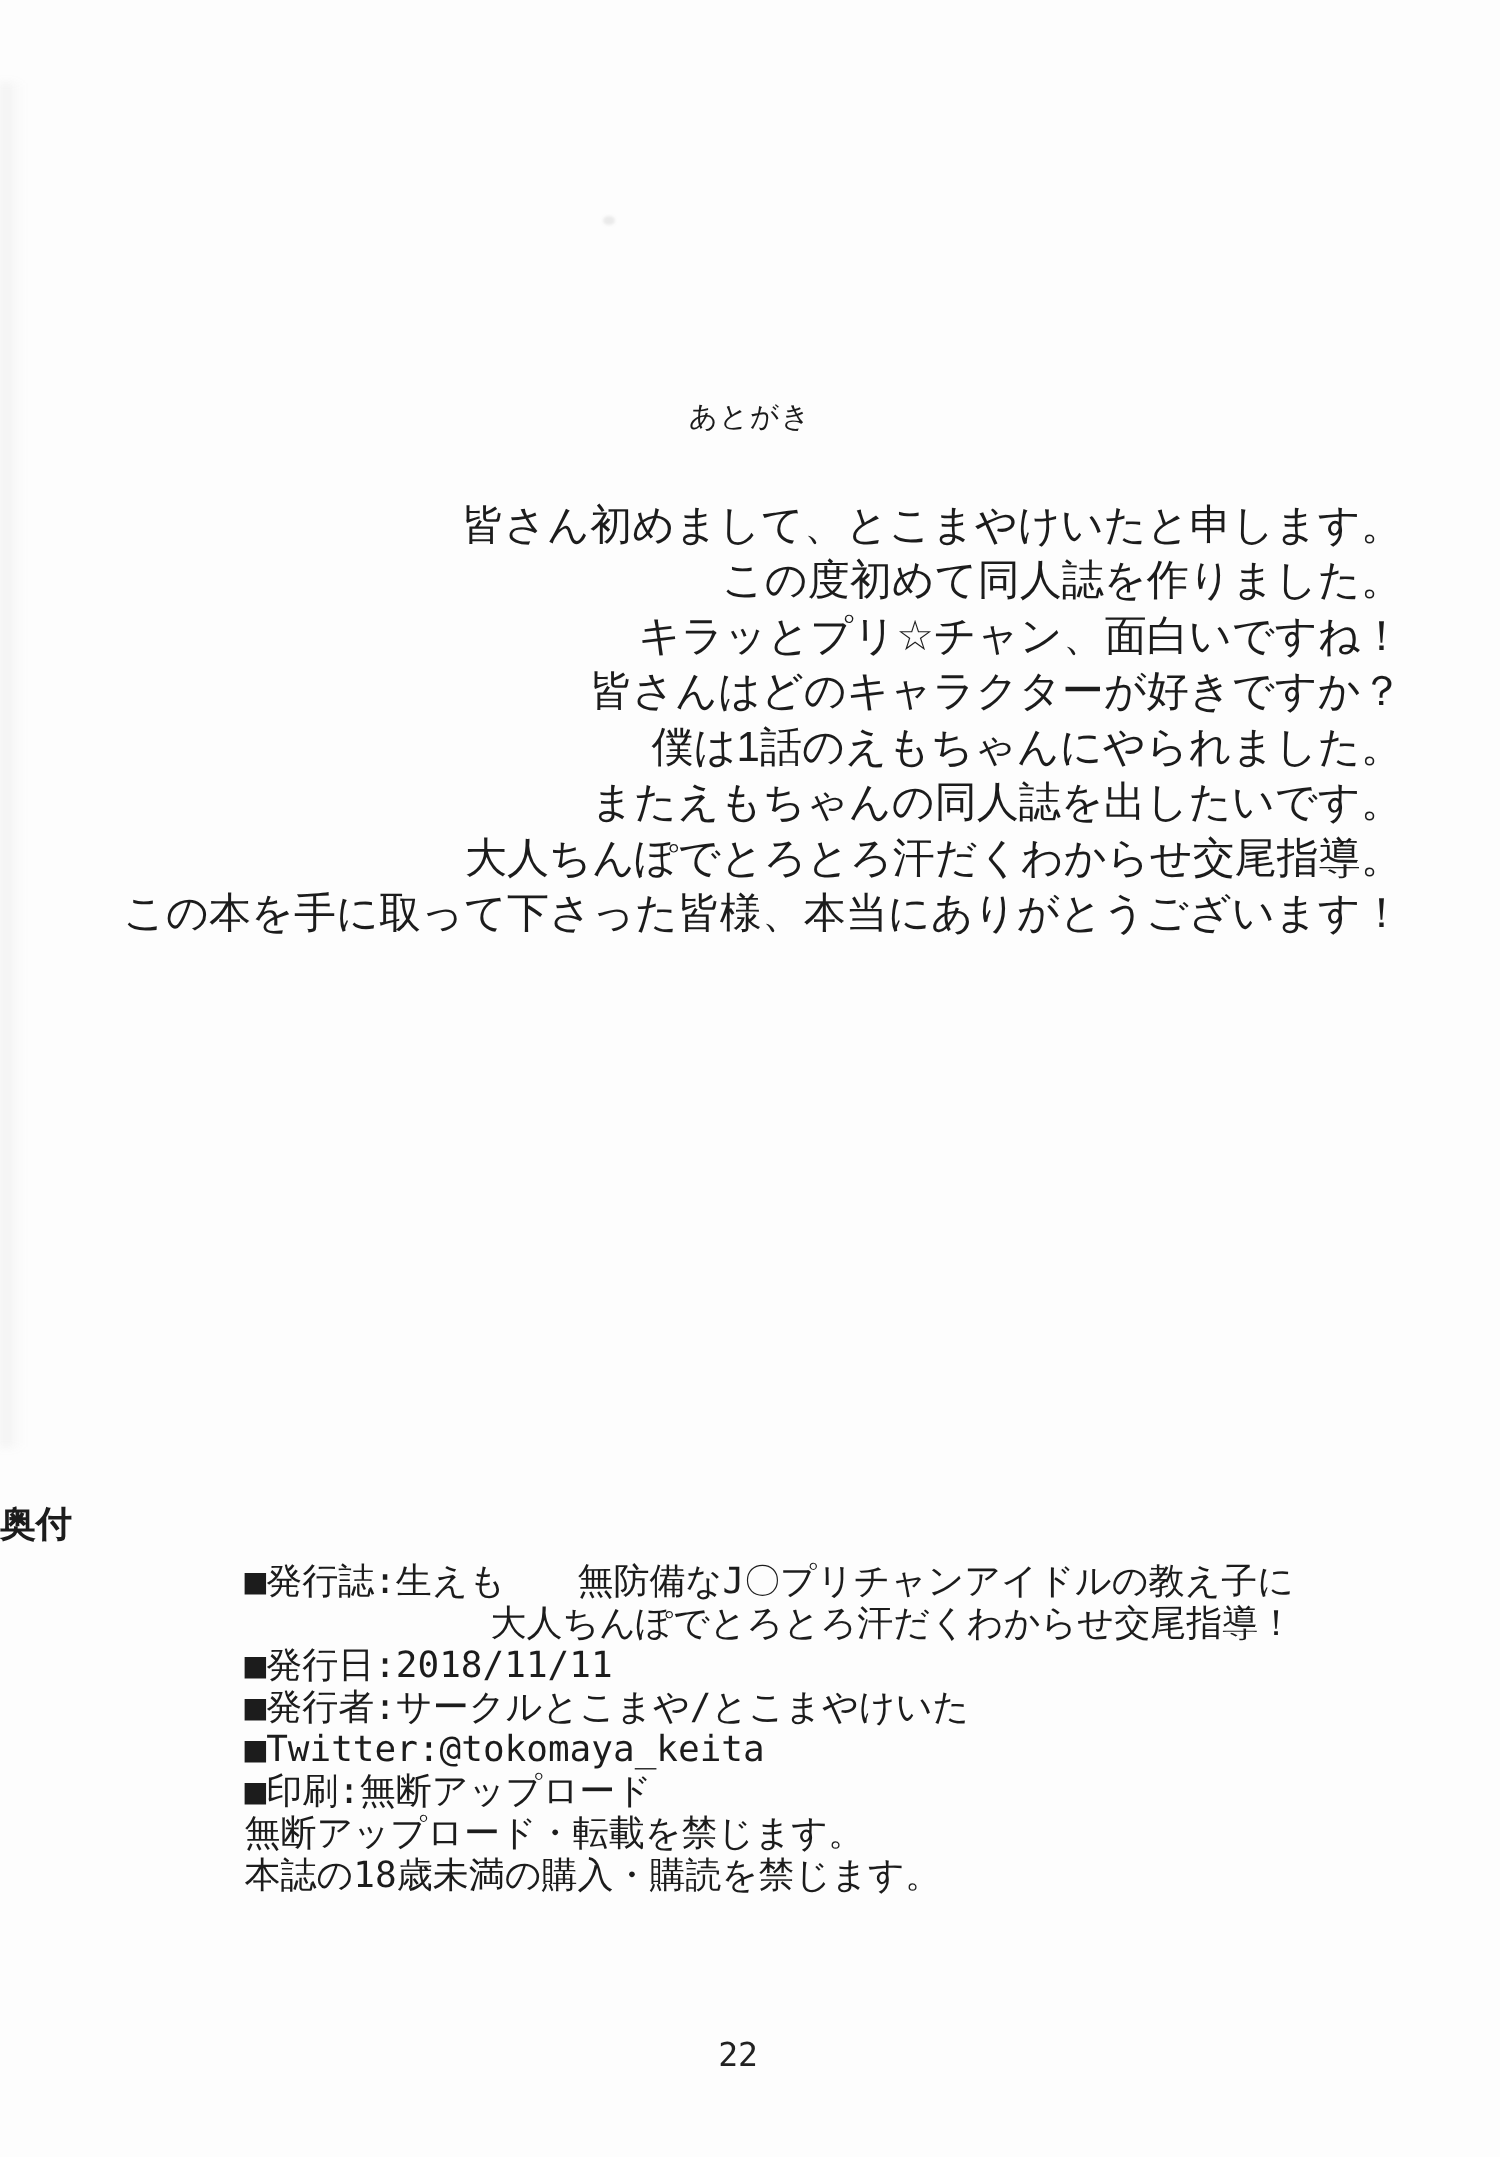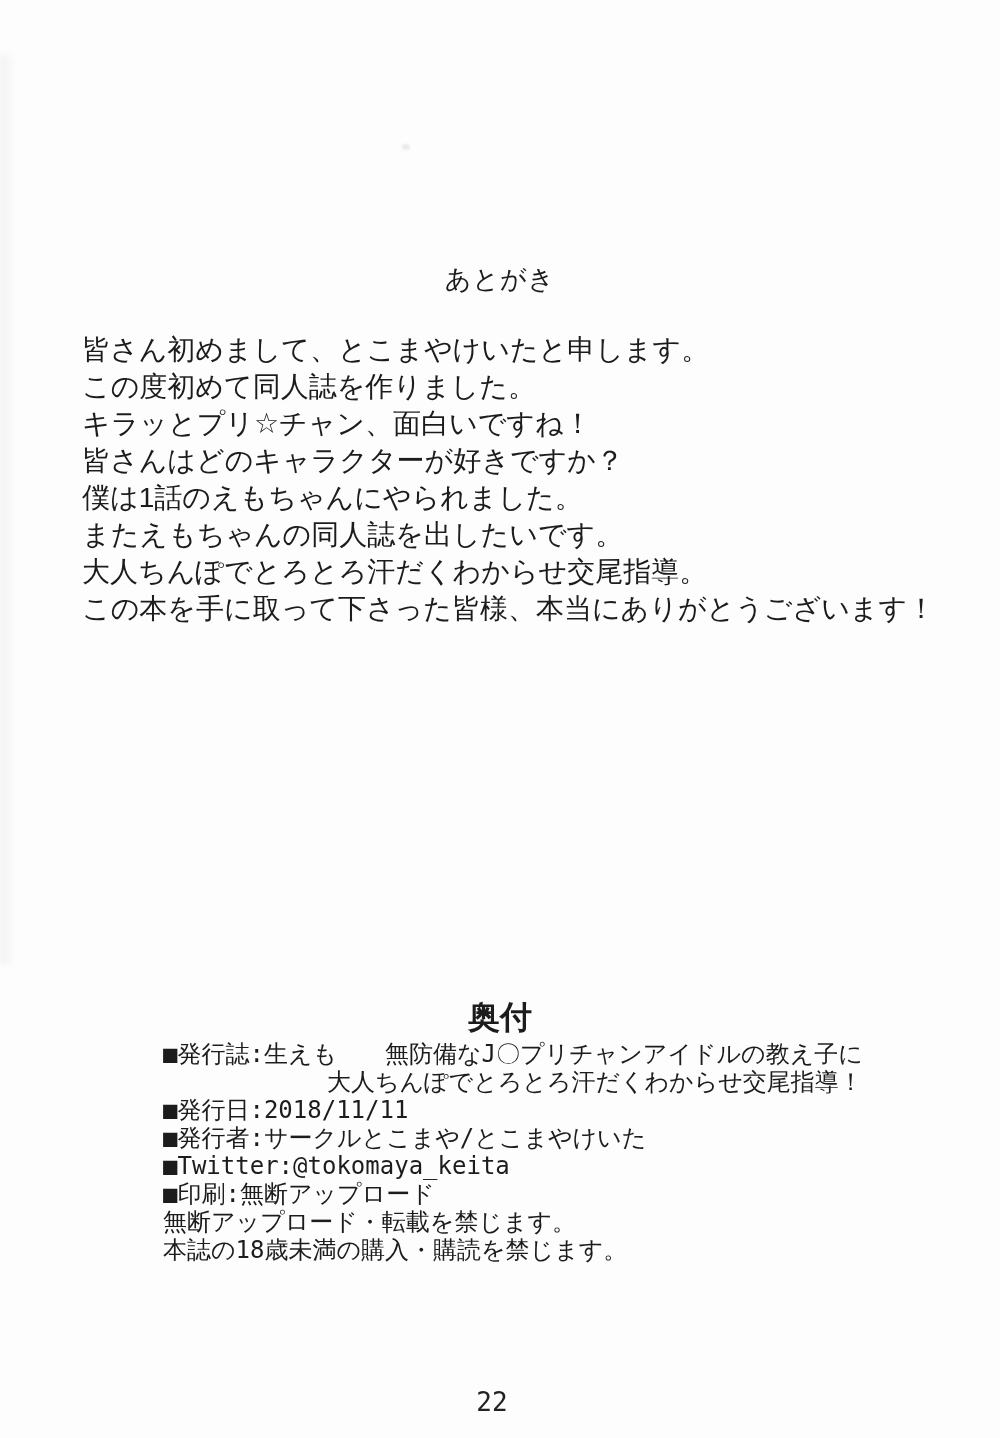--- a/index.html
+++ b/index.html
@@ -40,48 +40,48 @@
     pointer-events: none;
   }
 
   .afterword-title {
     position: absolute;
     top: 262px;
     left: 0;
     width: 1000px;
     margin: 0;
     text-align: center;
-    font-size: 26px;
+    font-size: 19px;
     font-weight: 500;
     letter-spacing: 1px;
     line-height: 34px;
     white-space: pre;
   }
 
   .afterword-body {
     position: absolute;
     left: 82px;
     top: 331px;
+    text-align: right;
   }
   .a-line {
     font-size: 28px;
     line-height: 37px;
     letter-spacing: 0px;
     font-weight: 400;
     white-space: pre;
   }
 
   .colophon-title {
     position: absolute;
     top: 998px;
     left: 0;
     width: 1000px;
     margin: 0;
-    text-align: center;
-    font-size: 32px;
+    font-size: 24px;
     font-weight: 700;
     line-height: 38px;
     white-space: pre;
   }
 
   .colophon {
     position: absolute;
     left: 163px;
     top: 1040px;
     font-family: "DejaVu Sans Mono", "Liberation Sans", "DejaVu Sans", sans-serif;
@@ -97,25 +97,24 @@
     padding-left: 120px;
     text-align: right;
   }
 
   .page-number {
     position: absolute;
     top: 1358px;
     left: 0;
     width: 984px;
     text-align: center;
-    font-size: 26px;
+    font-size: 22px;
     font-weight: 500;
     color: #222222;
     font-family: "DejaVu Sans Mono", "Liberation Sans", sans-serif;
-    margin-top: 29px;
   }
 </style>
 </head>
 <body>
 
 <div class="page">
 
   <div class="artifact-left"></div>
   <div class="artifact-dot"></div>
 

